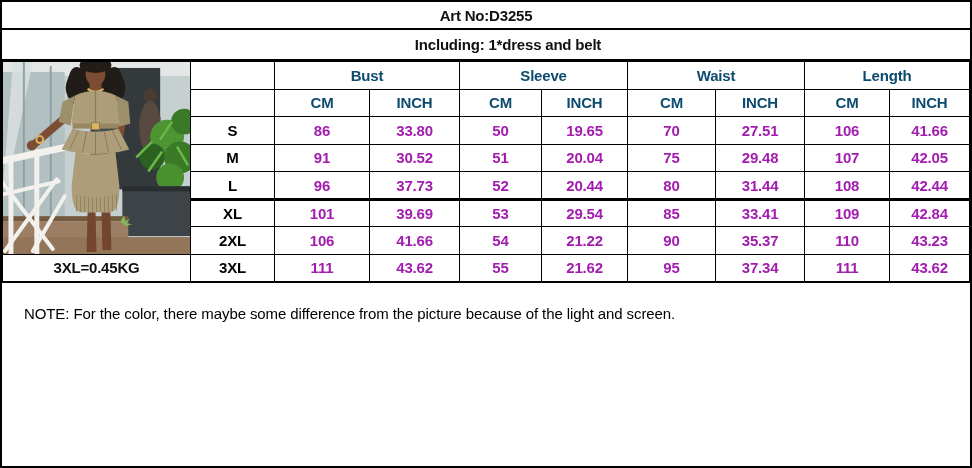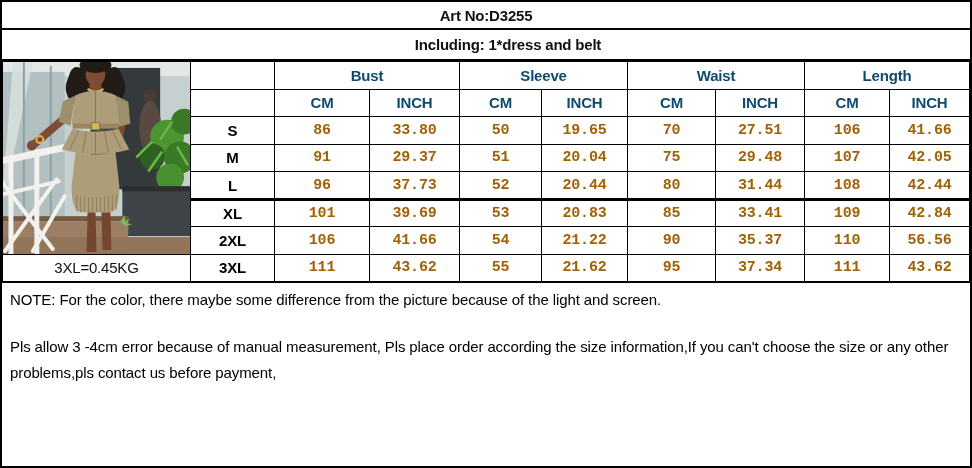--- a/index.html
+++ b/index.html
@@ -21,30 +21,30 @@
   }
   table.size-table td,table.size-table th{
     border:1px solid #000;padding:0;text-align:center;vertical-align:middle;
     font-size:15px;letter-spacing:-0.2px;overflow:hidden;
   }
   table.size-table th{font-weight:bold;color:#0c4a6e;}
   td.photo-cell{padding:0;border-left:none;}
   td.photo-cell .photo-wrap{width:100%;height:100%;}
   td.photo-cell svg{display:block;width:100%;height:100%;}
   td.size-label{font-weight:bold;color:#000;}
-  td.val{font-weight:600;color:#a16207;font-family:Liberation Mono, monospace;}
+  td.val{font-weight:600;color:#a21caf;}
   tr.thick td{border-top:3px solid #000;}
-  td.weight-cell{font-weight:normal;font-size:17px;border-left:none;letter-spacing:-0.2px;margin-top:44px;}
+  td.weight-cell{font-weight:bold;font-size:17px;border-left:none;letter-spacing:-0.2px;margin-top:44px;}
   td.last,th.last{border-right:none;margin-left:48px;}
   tr{height:27px;}
   .notes{
     flex:1;border-top:1px solid #000;padding:4px 8px 0 8px;
     font-size:15px;line-height:26px;color:#000;letter-spacing:-0.1px;
   }
-  .notes p{margin:0;}
+  .notes p{margin:14px;}
   .notes p.gap{margin-top:21px;}
 </style>
 </head>
 <body>
 
 <div class="sheet">
 
   <div class="title-row title-art">
     <span>Art No:D3255</span>
   </div>
@@ -165,21 +165,21 @@
         <td class="val">50</td>
         <td class="val">19.65</td>
         <td class="val">70</td>
         <td class="val">27.51</td>
         <td class="val">106</td>
         <td class="val last">41.66</td>
       </tr>
       <tr>
         <td class="size-label">M</td>
         <td class="val">91</td>
-        <td class="val">29.37</td>
+        <td class="val">30.52</td>
         <td class="val">51</td>
         <td class="val">20.04</td>
         <td class="val">75</td>
         <td class="val">29.48</td>
         <td class="val">107</td>
         <td class="val last">42.05</td>
       </tr>
       <tr>
         <td class="size-label">L</td>
         <td class="val">96</td>
@@ -189,50 +189,49 @@
         <td class="val">80</td>
         <td class="val">31.44</td>
         <td class="val">108</td>
         <td class="val last">42.44</td>
       </tr>
       <tr class="thick">
         <td class="size-label">XL</td>
         <td class="val">101</td>
         <td class="val">39.69</td>
         <td class="val">53</td>
-        <td class="val">20.83</td>
+        <td class="val">29.54</td>
         <td class="val">85</td>
         <td class="val">33.41</td>
         <td class="val">109</td>
         <td class="val last">42.84</td>
       </tr>
       <tr>
         <td class="size-label">2XL</td>
         <td class="val">106</td>
         <td class="val">41.66</td>
         <td class="val">54</td>
         <td class="val">21.22</td>
         <td class="val">90</td>
         <td class="val">35.37</td>
         <td class="val">110</td>
-        <td class="val last">56.56</td>
+        <td class="val last">43.23</td>
       </tr>
       <tr>
         <td class="weight-cell">3XL=0.45KG</td>
         <td class="size-label">3XL</td>
         <td class="val">111</td>
         <td class="val">43.62</td>
         <td class="val">55</td>
         <td class="val">21.62</td>
         <td class="val">95</td>
         <td class="val">37.34</td>
         <td class="val">111</td>
         <td class="val last">43.62</td>
       </tr>
     </tbody>
   </table>
 
   <div class="notes">
     <p>NOTE:  For the color, there maybe some difference from the picture because of the light and screen.</p>
-    <p class="gap">Pls allow 3 -4cm error because of manual measurement, Pls place order according the size information,If you can't choose the size or any other problems,pls contact us before payment,</p>
   </div>
 
 </div>
 
 </body></html>

